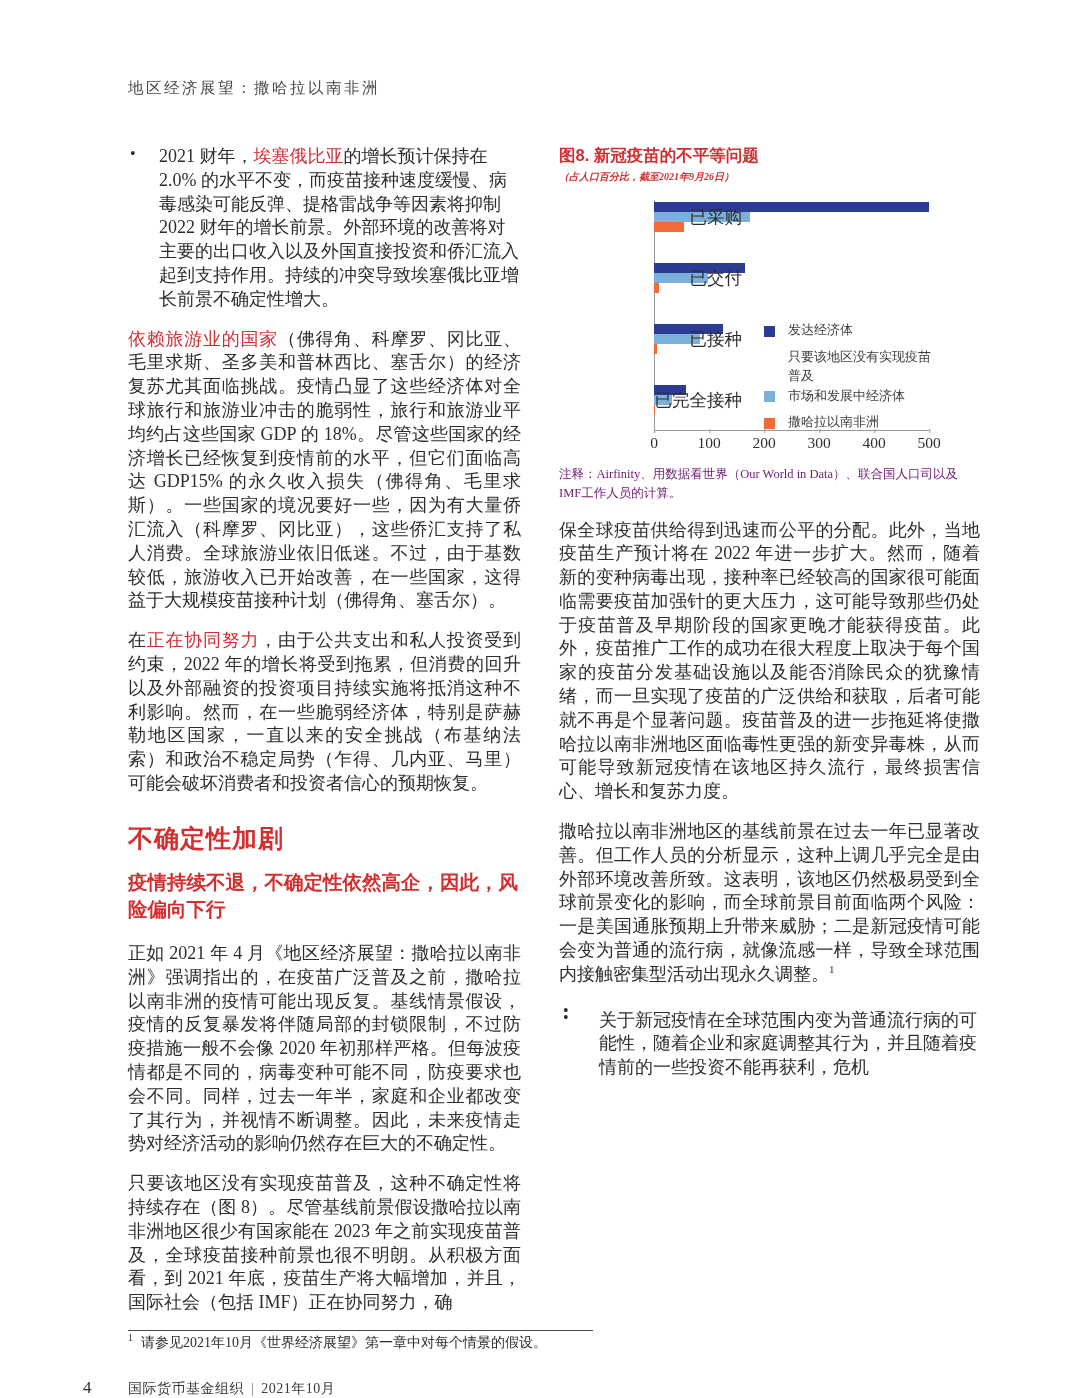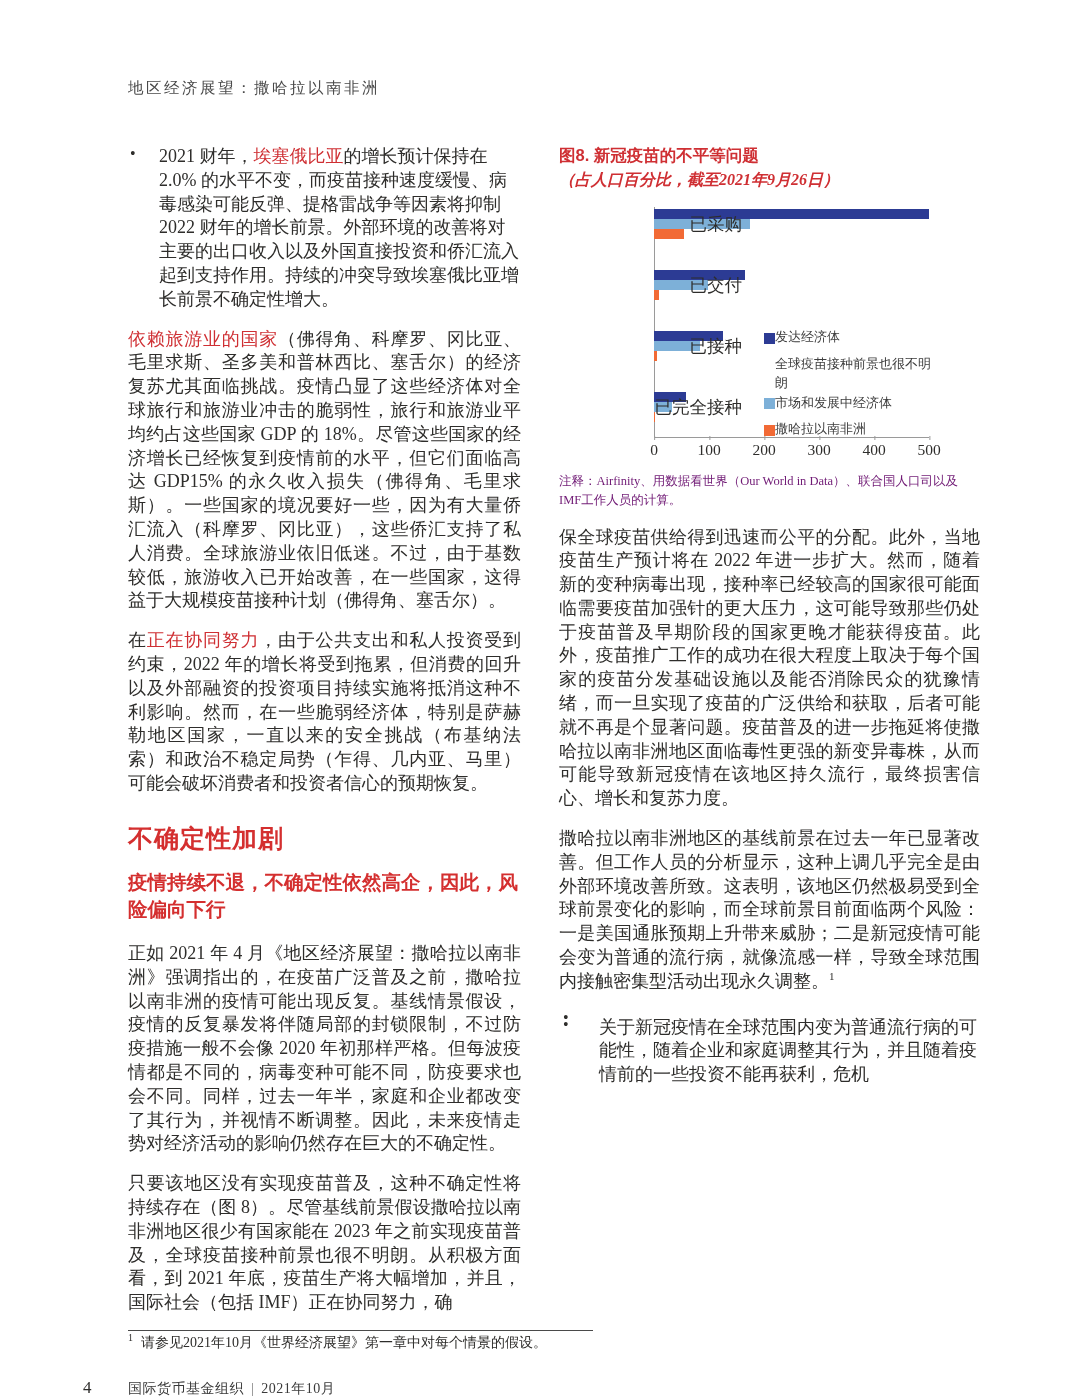--- a/index.html
+++ b/index.html
@@ -42,21 +42,21 @@
   }
   sup.fnref{font-size:11px;line-height:0;}
   
   .figure{margin-bottom:16px;}
   .fig-title{
     font-family:"Liberation Sans","DejaVu Sans",sans-serif;
     font-size:16.5px;font-weight:700;color:var(--accent-red,#cf2f33);
     margin:0 0 3px;
   }
   .fig-subtitle{
-    font-size:16px;font-style:italic;font-weight:600;
+    font-size:10px;font-style:italic;font-weight:600;
     color:var(--accent-red,#cf2f33);margin:0 0 16px;
   }
   .chart-body{position:relative;width:382px;}
   .axis-frame{
     position:absolute;left:95px;right:12px;top:0;height:230px;
     border-left:1.5px solid var(--axis,#9a9a9a);
     border-bottom:1.5px solid var(--axis,#9a9a9a);
   }
   .chart-rows{position:relative;padding:2px 12px 0 95px;height:228px;box-sizing:border-box;}
   .chart-row{position:relative;margin-bottom:31px;font-family:Liberation Mono, monospace;}
@@ -72,21 +72,21 @@
   .xaxis{position:relative;margin:1px 12px 0 95px;height:28px;}
   .tick{
     position:absolute;top:5px;transform:translateX(-50%);
     font-size:15.5px;color:var(--text,#2e2d2b);
   }
   .tick::before{
     content:"";position:absolute;left:50%;top:-5px;width:1px;height:4px;
     background:var(--axis,#9a9a9a);
   }
   .legend{position:absolute;left:205px;top:120px;}
-  .legend-item{display:flex;align-items:flex-end;gap:0;margin-bottom:7px;}
+  .legend-item{display:flex;align-items:flex-end;gap:13px;margin-bottom:7px;}
   .legend-swatch{width:11px;height:11px;flex:none;margin-bottom:3px;}
   .legend-label{
     font-size:13px;line-height:1.5;color:#3c3c3c;white-space:pre-line;
   }
   .fig-note{font-size:12.5px;line-height:1.5;margin-top:8px;color:#701a75;}
   
   .footnote{
     margin-top:auto;width:465px;
     border-top:1.5px solid #4a4a4a;
     font-size:14px;line-height:1.4;
@@ -180,21 +180,21 @@
               <span class="tick" style="left: 80%;">400</span>
               <span class="tick" style="left: 100%;">500</span>
             </div>
           <div class="legend">
               <div class="legend-item">
                 <span class="legend-swatch" style="background: rgb(44, 59, 148);"></span>
                 <span class="legend-label">发达经济体</span>
               </div>
               <div class="legend-item">
                 <span class="legend-swatch" style="background: rgb(125, 176, 216);"></span>
-                <span class="legend-label">全球疫苗接种前景也很不明朗
+                <span class="legend-label">只要该地区没有实现疫苗普及
 市场和发展中经济体</span>
               </div>
               <div class="legend-item">
                 <span class="legend-swatch" style="background: rgb(242, 106, 53);"></span>
                 <span class="legend-label">撒哈拉以南非洲</span>
               </div>
             </div>
         </div>
 
         <div class="fig-note">注释：Airfinity、用数据看世界（Our World in Data）、联合国人口司以及IMF工作人员的计算。</div>

